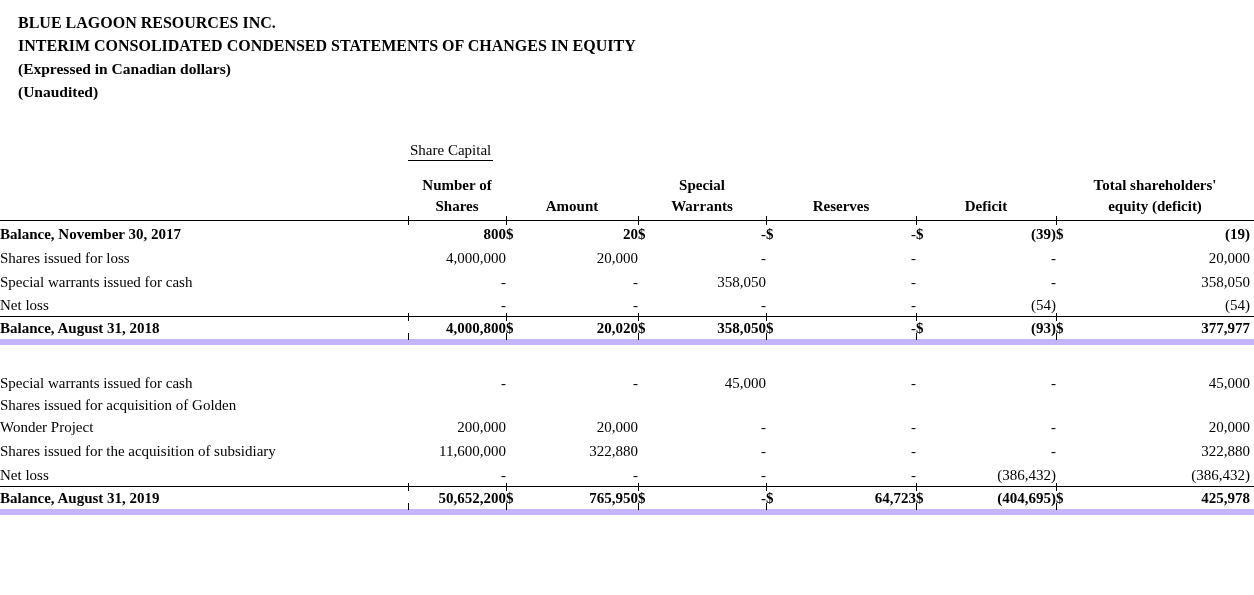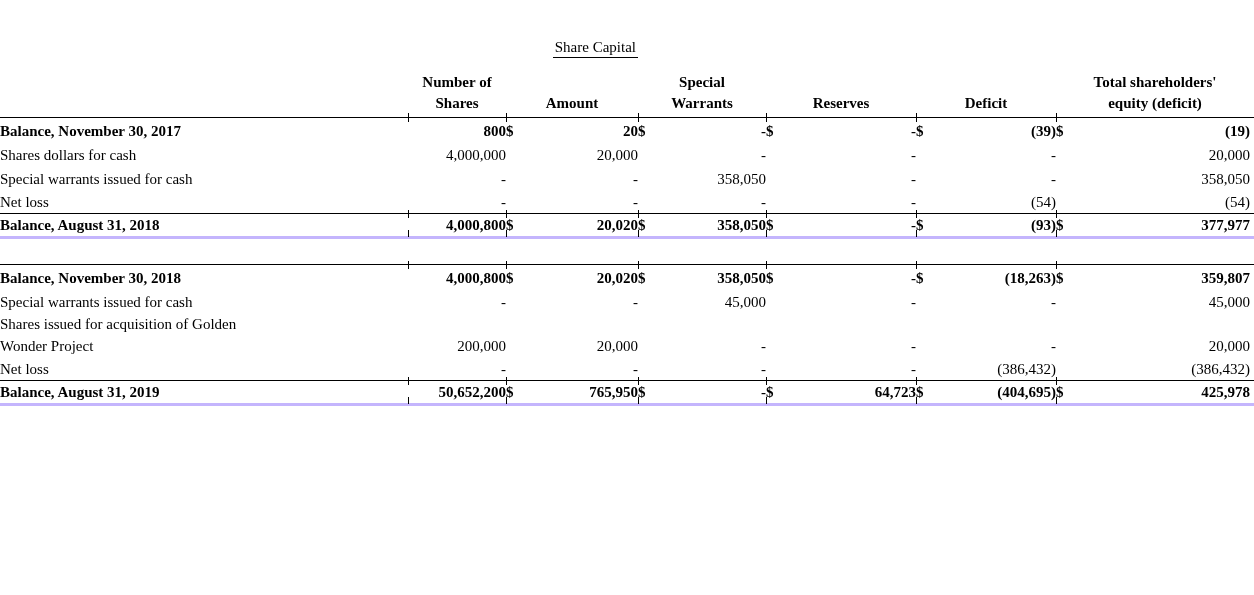--- a/index.html
+++ b/index.html
@@ -32,21 +32,21 @@
   table.equity td, table.equity th {
     padding: 0;
     vertical-align: bottom;
     position: relative;
     font-weight: normal;
     overflow: visible;
   }
 
   
   tr.group-row td { height: 33px; vertical-align: top; }
-  td.groupcell { text-align: right; font-weight: bold; }
+  td.groupcell { text-align: left; font-weight: bold; }
   .group-underline { display: inline-block; border-bottom: 1.5px solid #000; padding: 0 2px 1px 2px; }
 
   
   tr.head-row th {
     font-weight: bold;
     border-bottom: 1.6px solid #000;
     padding-bottom: 3px;
   }
   tr.head-row th div { line-height: 21px; white-space: nowrap; }
 
@@ -54,21 +54,21 @@
   tbody tr.row { height: 24px; }
   tbody td { line-height: 21px; padding-bottom: 2px; }
   td.desc { text-align: left; padding-left: 18px; white-space: nowrap; }
   td.desc div { line-height: 22px; }
   td.num { text-align: right; padding-right: 8px; white-space: nowrap; }
   td.num.last { padding-right: 4px; }
   td.dol { text-align: left; padding-left: 9px; }
 
   tr.opening td, tr.opening-ruled td, tr.closing td { font-weight: bold; }
   tr.opening-ruled td { border-top: 1.6px solid #000; }
-  tr.closing td { border-top: 1.6px solid #000; border-bottom: 3px solid #c4b5fd; }
+  tr.closing td { border-top: 1.6px solid #000; border-bottom: 6px solid #c4b5fd; }
   tr.gap td { height: 25px; border: none; }
 
   
   tr.head-row th.tickL::after {
     content: ""; position: absolute; left: -0.5px; bottom: -5px;
     width: 1.3px; height: 9px; background: #000;
   }
   tr.closing td.tickL::before,
   tr.opening-ruled td.tickL::before {
     content: ""; position: absolute; left: -0.5px; top: -4px;
@@ -77,20 +77,26 @@
   tr.closing td.tickL::after {
     content: ""; position: absolute; left: -0.5px; bottom: -1px;
     width: 1.3px; height: 7px; background: #000;
   }
 </style>
 </head>
 <body>
 
 <div class="page">
 
+  <div class="doc-header">
+    <div class="line">BLUE LAGOON RESOURCES INC.</div>
+    <div class="line">INTERIM CONSOLIDATED CONDENSED STATEMENTS OF CHANGES IN EQUITY</div>
+    <div class="line sub">(Expressed in Canadian dollars)</div>
+    <div class="line sub">(Unaudited)</div>
+  </div>
 
   <table class="equity">
     <colgroup>
       <col style="width:408px">
       <col style="width:98px">
       <col style="width:26px">
       <col style="width:106px">
       <col style="width:26px">
       <col style="width:102px">
       <col style="width:26px">
@@ -145,21 +151,21 @@
           <td class="num">-</td>
           <td class="dol tickL">$</td>
           <td class="num">-</td>
           <td class="dol tickL">$</td>
           <td class="num">(39)</td>
           <td class="dol tickL">$</td>
           <td class="num last">(19)</td>
         </tr>
         <tr class="row item">
           <td class="desc">
-            <div>Shares dollars for cash</div>
+            <div>Shares issued for loss</div>
           </td>
           <td class="num tickL">4,000,000</td>
           <td class="dol tickL"></td>
           <td class="num">20,000</td>
           <td class="dol tickL"></td>
           <td class="num">-</td>
           <td class="dol tickL"></td>
           <td class="num">-</td>
           <td class="dol tickL"></td>
           <td class="num">-</td>
@@ -210,36 +216,20 @@
           <td class="dol tickL">$</td>
           <td class="num">-</td>
           <td class="dol tickL">$</td>
           <td class="num">(93)</td>
           <td class="dol tickL">$</td>
           <td class="num last">377,977</td>
         </tr>
         <tr class="gap">
           <td colspan="12"></td>
         </tr>
-        <tr class="row opening-ruled">
-          <td class="desc">
-            <div>Balance, November 30, 2018</div>
-          </td>
-          <td class="num tickL">4,000,800</td>
-          <td class="dol tickL">$</td>
-          <td class="num">20,020</td>
-          <td class="dol tickL">$</td>
-          <td class="num">358,050</td>
-          <td class="dol tickL">$</td>
-          <td class="num">-</td>
-          <td class="dol tickL">$</td>
-          <td class="num">(18,263)</td>
-          <td class="dol tickL">$</td>
-          <td class="num last">359,807</td>
-        </tr>
         <tr class="row item">
           <td class="desc">
             <div>Special warrants issued for cash</div>
           </td>
           <td class="num tickL">-</td>
           <td class="dol tickL"></td>
           <td class="num">-</td>
           <td class="dol tickL"></td>
           <td class="num">45,000</td>
           <td class="dol tickL"></td>
@@ -261,20 +251,36 @@
           <td class="num">-</td>
           <td class="dol tickL"></td>
           <td class="num">-</td>
           <td class="dol tickL"></td>
           <td class="num">-</td>
           <td class="dol tickL"></td>
           <td class="num last">20,000</td>
         </tr>
         <tr class="row item">
           <td class="desc">
+            <div>Shares issued for the acquisition of subsidiary</div>
+          </td>
+          <td class="num tickL">11,600,000</td>
+          <td class="dol tickL"></td>
+          <td class="num">322,880</td>
+          <td class="dol tickL"></td>
+          <td class="num">-</td>
+          <td class="dol tickL"></td>
+          <td class="num">-</td>
+          <td class="dol tickL"></td>
+          <td class="num">-</td>
+          <td class="dol tickL"></td>
+          <td class="num last">322,880</td>
+        </tr>
+        <tr class="row item">
+          <td class="desc">
             <div>Net loss</div>
           </td>
           <td class="num tickL">-</td>
           <td class="dol tickL"></td>
           <td class="num">-</td>
           <td class="dol tickL"></td>
           <td class="num">-</td>
           <td class="dol tickL"></td>
           <td class="num">-</td>
           <td class="dol tickL"></td>

